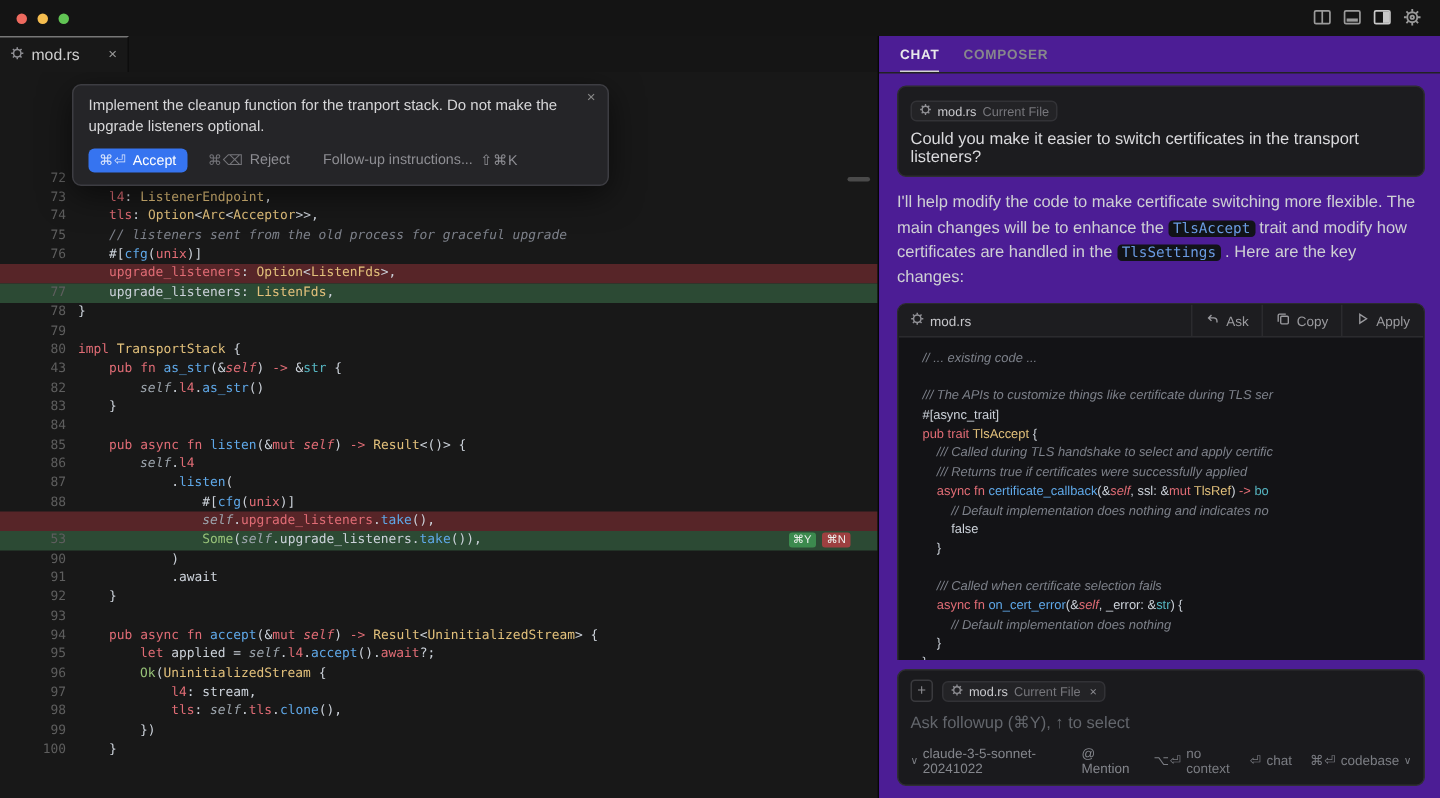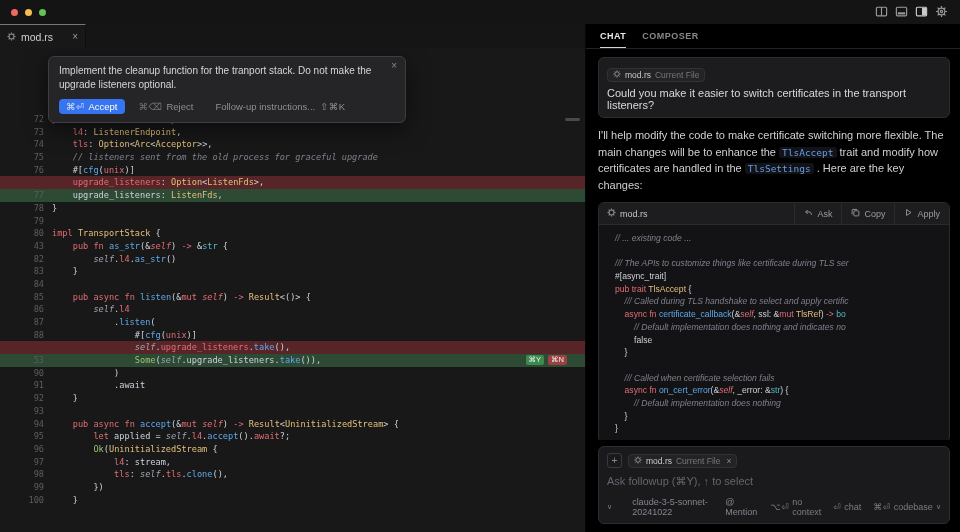--- a/index.html
+++ b/index.html
@@ -41,21 +41,21 @@
     font-family:"Liberation Sans",sans-serif;}
   .popup-close{position:absolute;top:3px;right:8px;color:#8a8a8a;font-size:10px;}
   .popup-text{font-size:10px;color:#d6d6d8;line-height:1.4;padding-right:8px;}
   .popup-actions{display:flex;align-items:center;margin-top:7px;font-size:9.5px;}
   .btn-accept{background:#3674f0;color:#fff;padding:2px 7px;border-radius:4px;display:flex;gap:4px;align-items:center;}
   .btn-accept .keys{opacity:.8;}
   .btn-reject{color:#8e8e93;margin-left:14px;display:flex;gap:4px;}
   .btn-reject .keys{color:#737378;}
   .followup{color:#8e8e93;margin-left:22px;display:flex;gap:5px;}
   
-  .chat-pane{width:374px;background:#000000;display:flex;flex-direction:column;box-sizing:border-box;}
+  .chat-pane{width:374px;background:#4c1d95;display:flex;flex-direction:column;box-sizing:border-box;}
   .chat-tabs{height:24px;display:flex;gap:16px;padding:0 14px;align-items:stretch;border-bottom:1px solid #222224;}
   .chat-tab{font-size:9px;font-weight:bold;letter-spacing:.5px;color:#87878c;display:flex;align-items:center;
     border-bottom:1px solid transparent;}
   .chat-tab.active{color:#e9e9eb;border-bottom:1px solid #d4d4d4;}
   .chat-body{flex:1;padding:8px 10px 0 12px;overflow:hidden;}
   .user-card{border:1px solid #2d2d30;background:#1c1c1f;border-radius:6px;padding:6px 8px;}
   .chip{display:inline-flex;align-items:center;gap:4px;background:#232326;border:1px solid #323236;
     border-radius:4px;padding:1px 5px;font-size:8.5px;color:#cacace;}
   .chip .dim{color:#77777c;} .chip-x{color:#8a8a8f;margin-left:2px;}
   .user-text{font-size:11px;color:#dadadd;margin-top:5px;}
@@ -72,21 +72,21 @@
   .code-body{padding:7px 0 7px 10px;font-family:Liberation Sans, sans-serif;font-size:8.6px;overflow:hidden;}
   .code-body .crow{height:12.7px;}
   
   .input-card{margin:6px 10px 8px 12px;border:1px solid #2e2e32;background:#1a1a1d;border-radius:6px;
     padding:6px 8px;box-sizing:border-box;}
   .chip-row{display:flex;gap:6px;align-items:center;}
   .add-btn{width:15px;height:15px;border:1px solid #3a3a3e;border-radius:3px;color:#8a8a8f;font-size:10px;
     display:flex;align-items:center;justify-content:center;box-sizing:border-box;}
   .placeholder{font-size:11px;color:#63666c;margin-top:7px;}
   .input-footer{display:flex;align-items:center;margin-top:9px;font-size:9px;color:#84868c;}
-  .input-footer .grp{display:flex;align-items:center;gap:20px;}
+  .input-footer .grp{display:flex;align-items:center;gap:3px;}
   .input-footer .mention{margin-left:12px;}
   .input-footer .spacer{flex:1;}
   .input-footer .sc{display:flex;align-items:center;gap:3px;margin-left:12px;color:#7b7d83;}
   .caret{font-size:7px;color:#7b7d83;}
   .keysym{letter-spacing:.5px;}
 </style>
 </head>
 <body>
 
 <div class="window">
@@ -369,20 +369,23 @@
               <div class="crow">
                 <span class="lc"><span class="tk-w">#[async_trait]</span></span>
               </div>
               <div class="crow">
                 <span class="lc"><span class="tk-k">pub</span><span class="tk-w"> </span><span class="tk-k">trait</span><span class="tk-w"> </span><span class="tk-t">TlsAccept</span><span class="tk-w"> {</span></span>
               </div>
               <div class="crow">
                 <span class="lc"><span class="tk-c">    /// Called during TLS handshake to select and apply certific</span></span>
               </div>
               <div class="crow">
+                <span class="lc"><span class="tk-c">    /// Returns true if certificates were successfully applied</span></span>
+              </div>
+              <div class="crow">
                 <span class="lc"><span class="tk-w">    </span><span class="tk-k">async</span><span class="tk-w"> </span><span class="tk-k">fn</span><span class="tk-w"> </span><span class="tk-f">certificate_callback</span><span class="tk-w">(&amp;</span><span class="tk-ks">self</span><span class="tk-w">, ssl: &amp;</span><span class="tk-k">mut</span><span class="tk-w"> </span><span class="tk-t">TlsRef</span><span class="tk-w">) </span><span class="tk-k">-&gt;</span><span class="tk-w"> </span><span class="tk-te">bo</span></span>
               </div>
               <div class="crow">
                 <span class="lc"><span class="tk-c">        // Default implementation does nothing and indicates no</span></span>
               </div>
               <div class="crow">
                 <span class="lc"><span class="tk-w">        </span><span class="tk-w">false</span></span>
               </div>
               <div class="crow">
                 <span class="lc"><span class="tk-w">    }</span></span>

